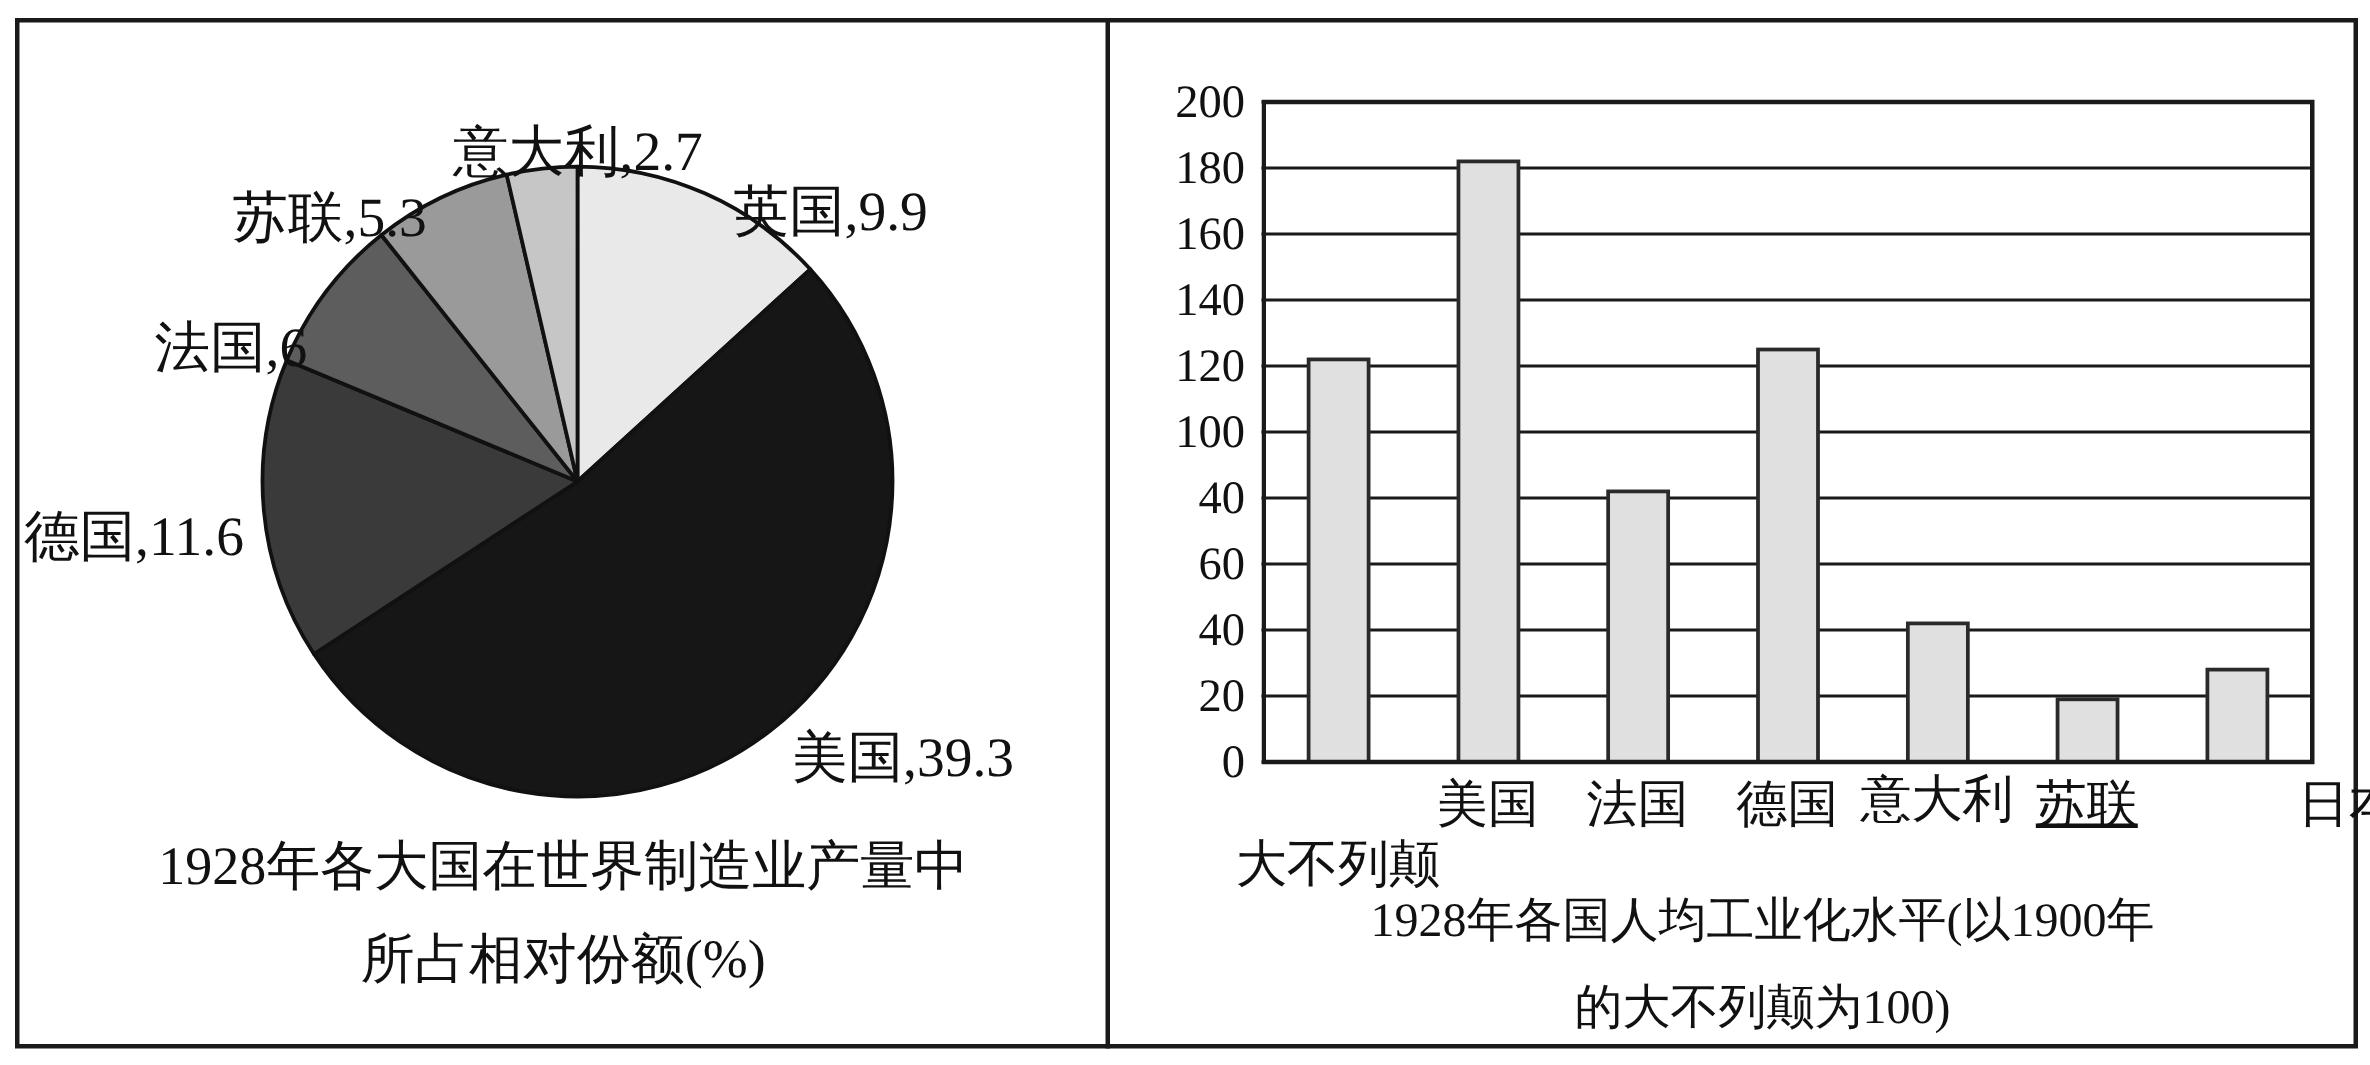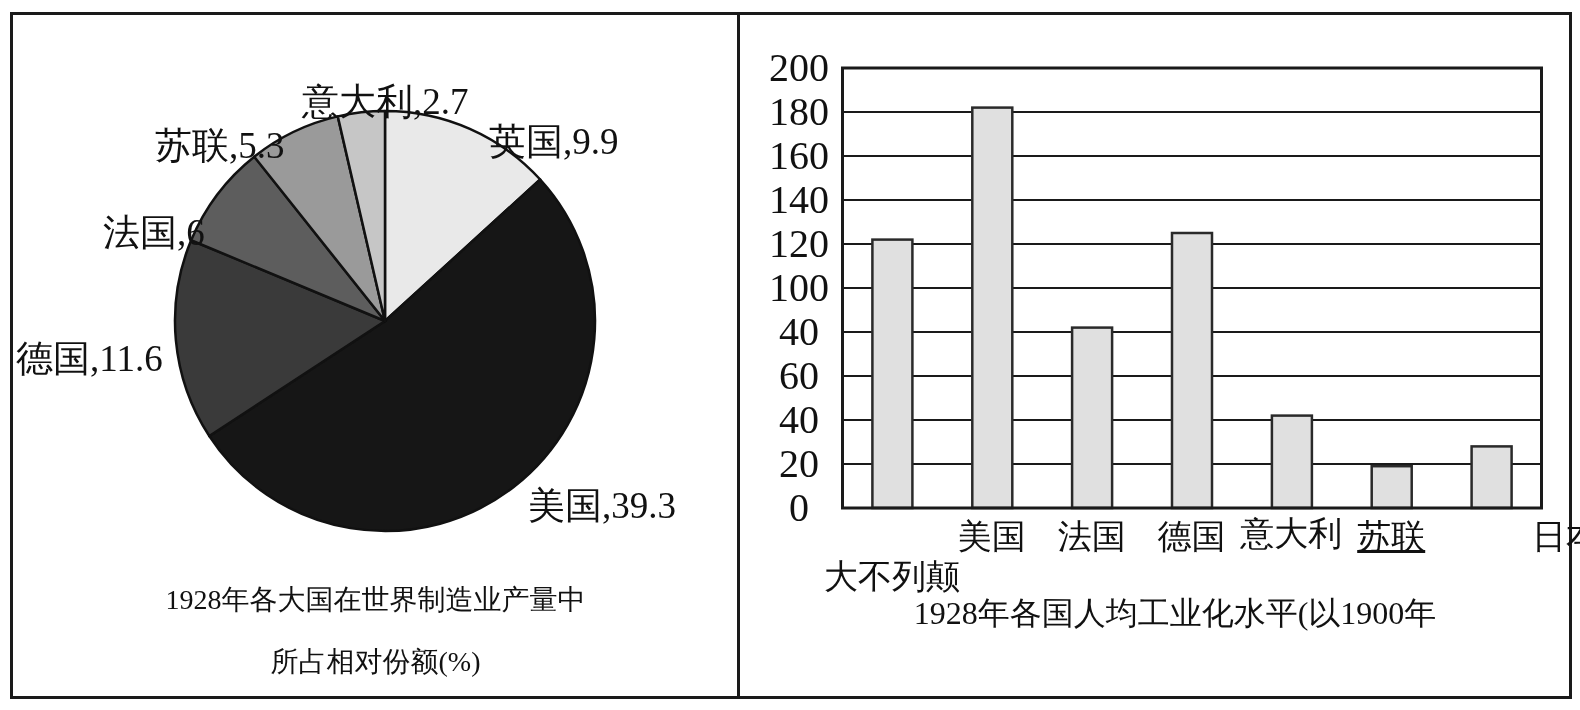--- a/index.html
+++ b/index.html
@@ -4,23 +4,23 @@
 <style>
   html,body{margin:0;padding:0;background:#fff;}
   #app{position:relative;width:1580px;height:710px;background:#ffffff;overflow:hidden;
        font-family:"Liberation Serif","DejaVu Serif",serif;color:#111;}
   .outer-border{position:absolute;left:10px;top:12px;width:1556px;height:681px;
        border:3px solid #1a1a1a;background:#fff;}
   .divider{position:absolute;left:737px;top:12px;width:3px;height:687px;background:#1a1a1a;}
   .t{position:absolute;white-space:nowrap;color:#111;}
   .pie-label{font-size:37px;line-height:43px;}
   .chart-title{position:absolute;text-align:center;color:#111;}
-  .pie-title{left:13px;top:569px;width:725px;font-size:28px;line-height:62px;}
+  .pie-title{left:13px;top:546px;width:725px;font-size:36px;line-height:62px;}
   .bar-title{left:800px;top:584px;width:750px;font-size:32px;line-height:58px;}
-  .y-tick{font-size:40px;line-height:40px;width:62px;text-align:center;}
+  .y-tick{font-size:31px;line-height:40px;width:62px;text-align:right;}
   .x-label{font-size:34px;line-height:40px;width:180px;text-align:center;}
   svg{position:absolute;display:block;}
 </style>
 </head>
 <body>
 
 <div id="app">
   <div class="outer-border"></div>
   <div class="divider"></div>
 
@@ -95,15 +95,16 @@
         <div class="t x-label" style="left: 801.929px; top: 517px; margin-top: 40px;">大不列颠</div>
         <div class="t x-label" style="left: 901.786px; top: 517px;">美国</div>
         <div class="t x-label" style="left: 1001.64px; top: 517px;">法国</div>
         <div class="t x-label" style="left: 1101.5px; top: 517px;">德国</div>
         <div class="t x-label" style="left: 1201.36px; top: 514px;">意大利</div>
         <div class="t x-label" style="left: 1301.21px; top: 517px; text-decoration: underline;">苏联</div>
         <div class="t x-label" style="left: 1476px; top: 517px;">日本</div>
       </div>
     <div class="chart-title bar-title">
       <div>1928年各国人均工业化水平(以1900年</div>
+      <div>的大不列颠为100)</div>
     </div>
   </div>
 </div>
 
 </body></html>

